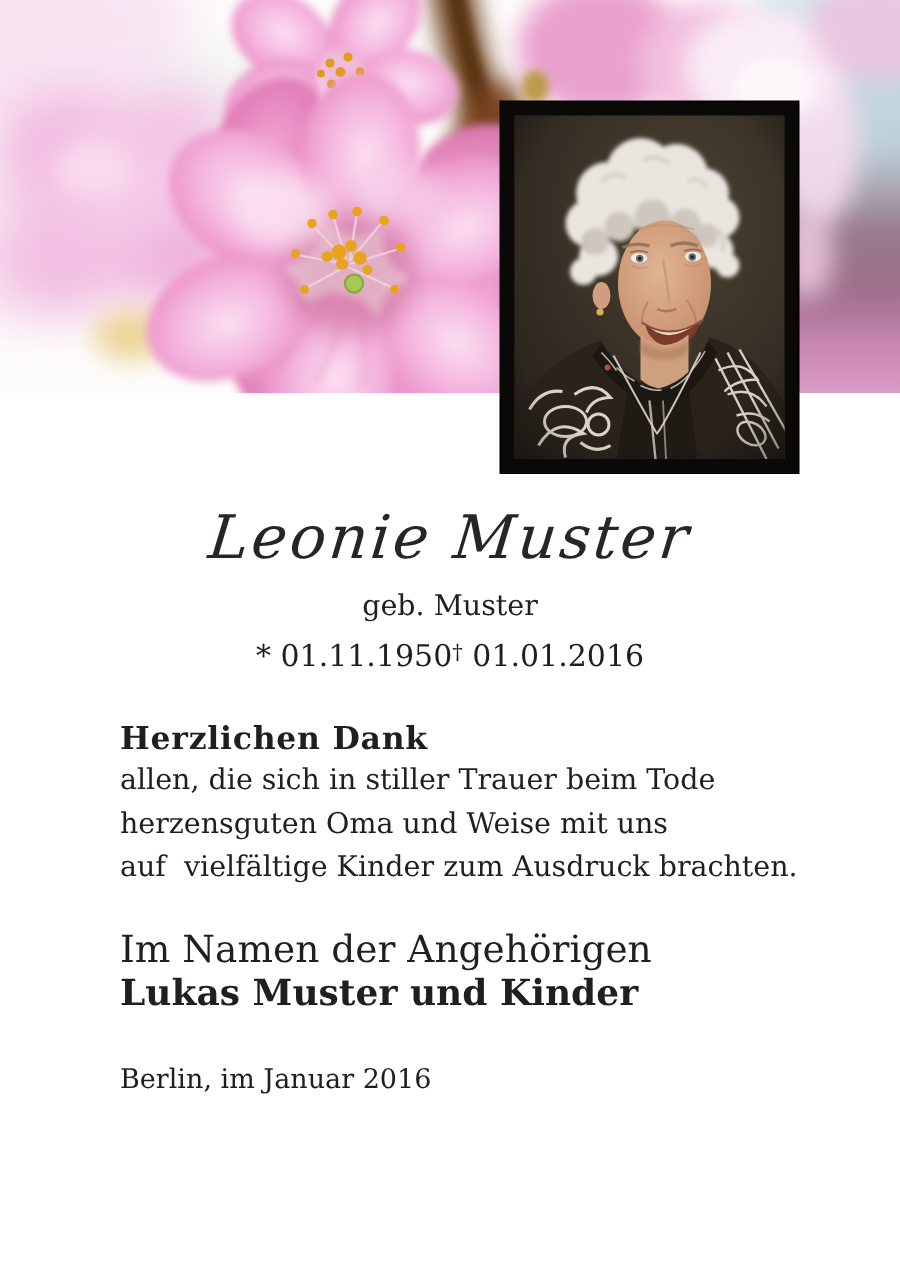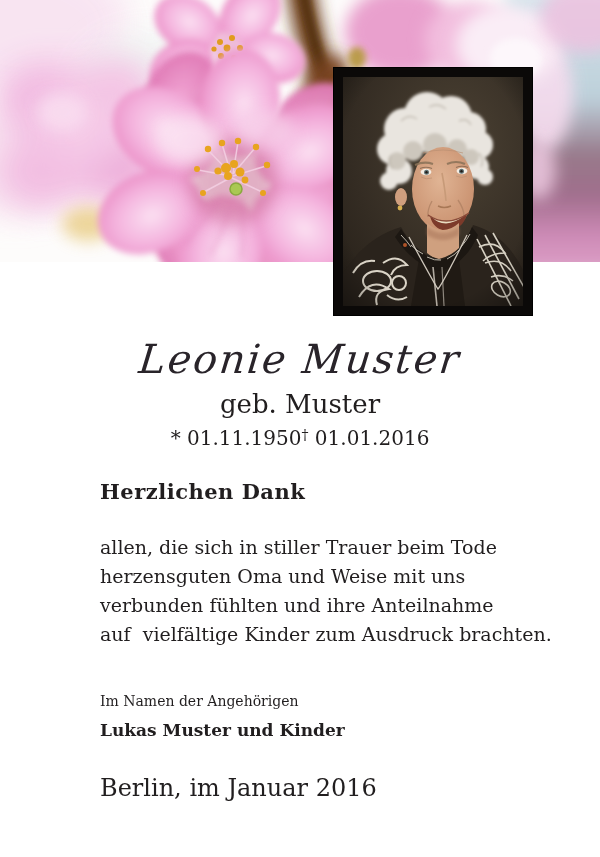--- a/index.html
+++ b/index.html
@@ -11,31 +11,31 @@
   .banner { position:absolute; top:0; left:0; width:600px; height:262px; overflow:hidden; }
   .portrait-frame {
     position:absolute; left:334px; top:68px; width:180px; height:229px;
     border:9px solid #0b0908; background:#2d261f; box-shadow:0 0 0 1px #000;
   }
   .name-block { position:absolute; top:332px; left:0; width:600px; text-align:center; }
   .deceased-name {
     font-style:italic; font-size:40px; line-height:54px; letter-spacing:2px;
     color:#29242a; transform:skewX(-6deg);
   }
-  .maiden-name { font-size:26px; line-height:24px; margin-top:6px; }
+  .maiden-name { font-size:19px; line-height:24px; margin-top:6px; }
   .dates { font-size:20px; line-height:26px; margin-top:6px; }
   .death-part { }
   .dagger { font-size:14px; vertical-align:5px; }
-  .text-block { position:absolute; left:100px; top:477px; width:470px; }
+  .text-block { position:absolute; left:80px; top:477px; width:470px; }
   .heading { font-weight:bold; font-size:21px; line-height:29px; letter-spacing:0.5px; }
-  .paragraph { margin-top:27px; font-size:19px; line-height:29px; }
+  .paragraph { font-size:19px; line-height:29px; }
   .para-line { white-space:pre-wrap; }
-  .closing-line { margin-top:38px; font-size:14px; line-height:29px; }
-  .signature { font-weight:bold; font-size:17px; line-height:29px; }
-  .place-date { margin-top:29px; font-size:24px; line-height:29px; }
+  .closing-line { margin-top:25px; font-size:25px; line-height:29px; }
+  .signature { font-weight:bold; font-size:24px; line-height:29px; }
+  .place-date { margin-top:29px; font-size:18px; line-height:29px; }
 </style>
 </head>
 <body>
 
 <div class="card">
 
   <div class="banner">
     <svg width="600" height="262" viewBox="0 0 600 262">
       <defs>
         <radialGradient id="pg1" cx="50%" cy="45%" r="60%">
@@ -313,21 +313,20 @@
     <div class="dates">
       <span>* 01.11.1950</span><span class="death-part"><span class="dagger">†</span> <span>01.01.2016</span></span>
     </div>
   </div>
 
   <div class="text-block">
     <div class="heading">Herzlichen Dank</div>
     <div class="paragraph">
       <div class="para-line">allen, die sich in stiller Trauer beim Tode</div>
       <div class="para-line">herzensguten Oma und Weise mit uns</div>
-      <div class="para-line">verbunden fühlten und ihre Anteilnahme</div>
       <div class="para-line">auf  vielfältige Kinder zum Ausdruck brachten.</div>
     </div>
     <div class="closing-line">Im Namen der Angehörigen</div>
     <div class="signature">Lukas Muster und Kinder</div>
     <div class="place-date">Berlin, im Januar 2016</div>
   </div>
 
 </div>
 
 </body></html>

